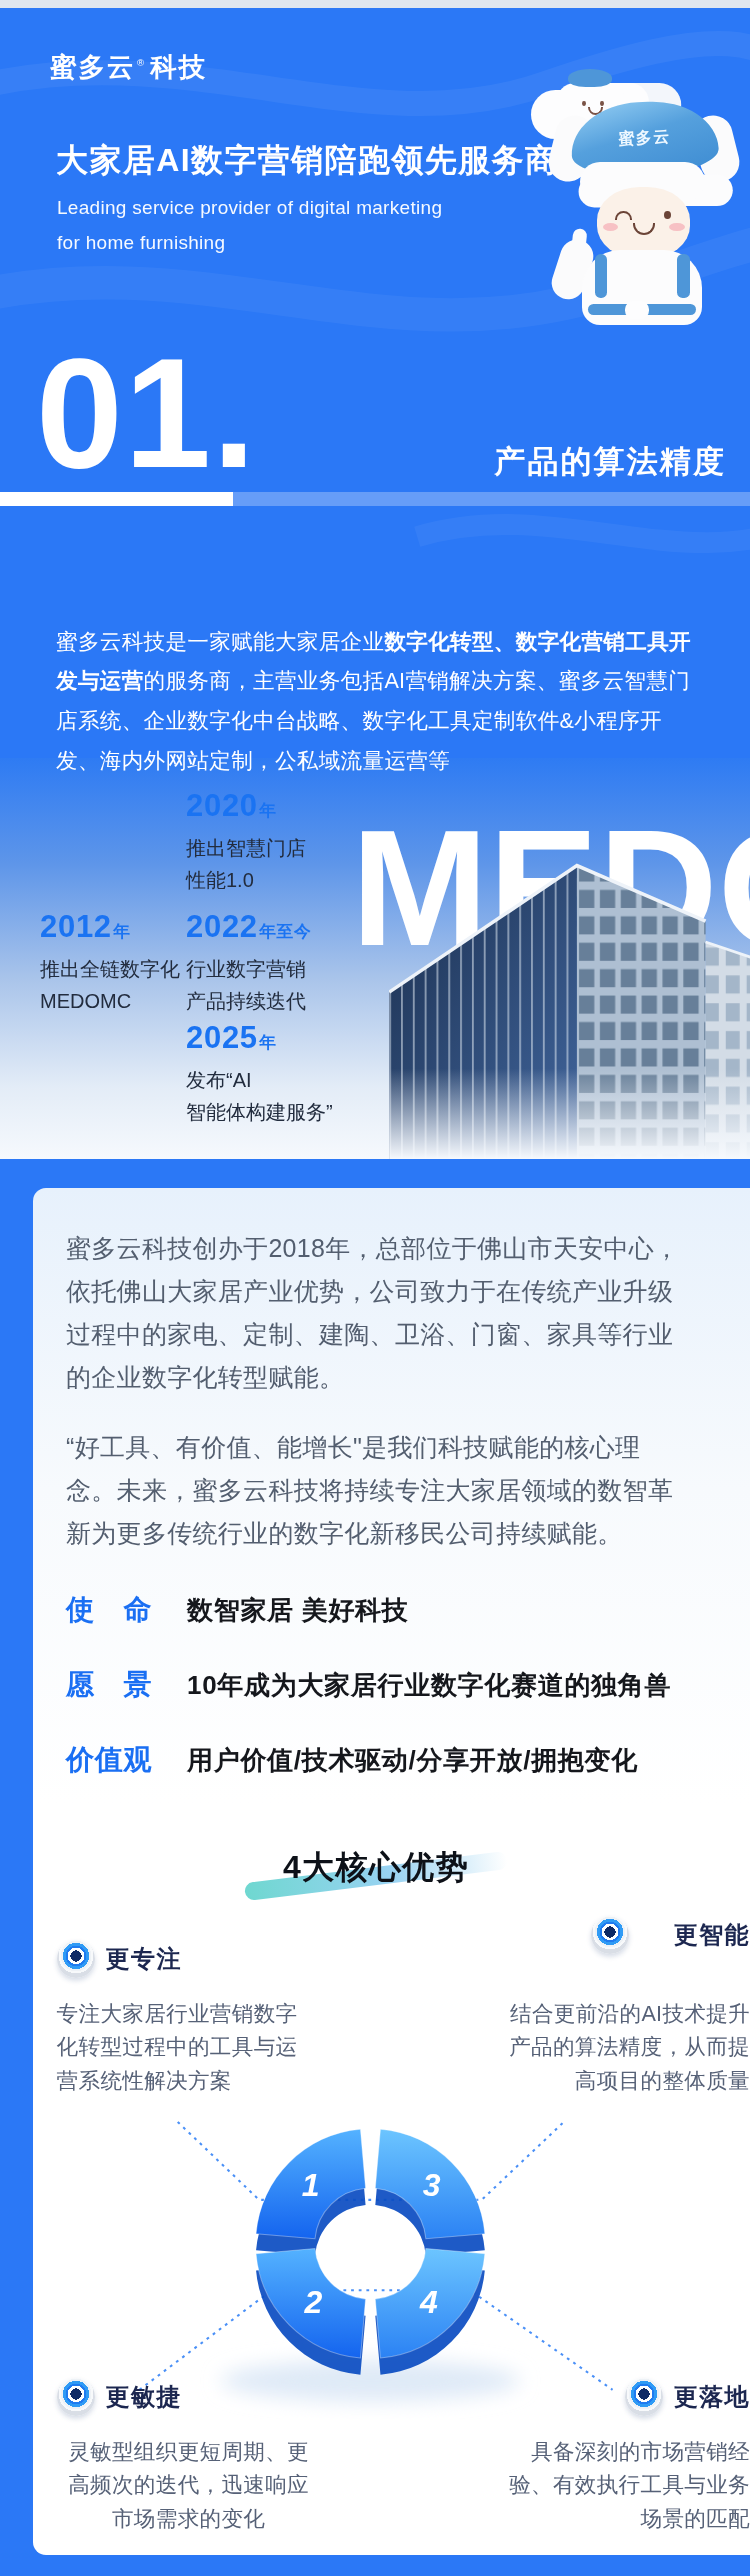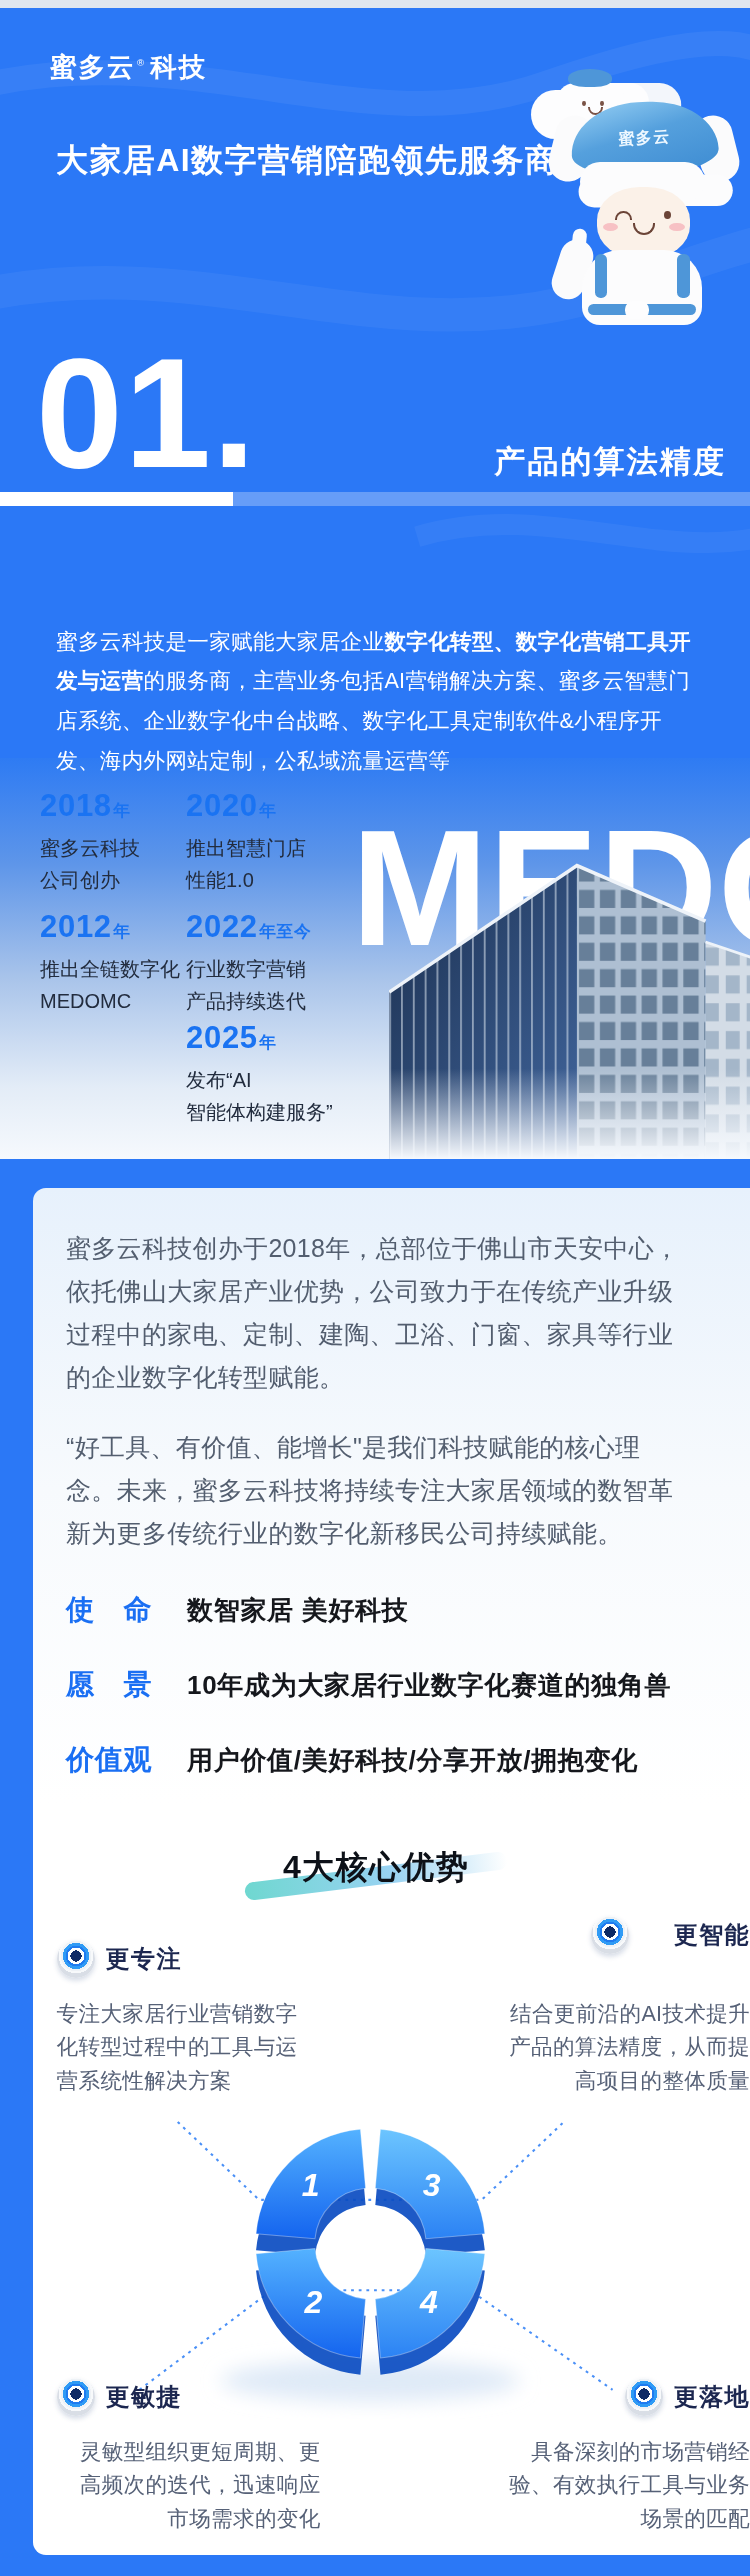--- a/index.html
+++ b/index.html
@@ -96,41 +96,45 @@
                      #2f9bf5 10.4px 13.2px,#eef2f6 13.2px 15.3px,#f7f9fb 15.3px 17.4px,#d9dee6 17.4px 19px);
           box-shadow:0 2.8px 5.6px rgba(30,60,120,.18);}
   .a-tl{left:23.6px;top:752px;}
   .a-tr{right:18px;top:728px;gap:45px;}
   .a-bl{left:23.6px;top:1190px;}
   .a-br{right:18px;top:1190px;}
   .adv-desc{position:absolute;width:264px;color:#566177;font-size:21.6px;line-height:1.55;letter-spacing:0.3px;
             white-space:pre-line;}
   .d-tl{left:23.6px;top:809px;text-align:left;}
   .d-tr{right:18px;top:809px;text-align:right;}
-  .d-bl{left:23.6px;top:1247px;text-align:right;}
+  .d-bl{left:23.6px;top:1247px;text-align:center;}
   .d-br{right:18px;top:1247px;text-align:right;}
   .chart-svg{position:absolute;left:0;top:904px;width:686px;height:327px;}
   .donut-num{font-size:46px;font-weight:800;font-style:italic;fill:#fff;}
 </style>
 </head>
 <body>
 
 <div id="page">
 
   <div class="bg-top"></div>
   <svg class="swirl" viewBox="0 0 1080 1078">
     <path d="M-60,120 C260,30 520,200 780,110 S1100,40 1180,120" fill="none" stroke="rgba(255,255,255,.06)" stroke-width="36"></path>
     <path d="M-60,420 C300,330 560,520 900,400 S1140,330 1180,420" fill="none" stroke="rgba(255,255,255,.05)" stroke-width="48"></path>
     <path d="M600,760 C800,700 980,820 1160,740" fill="none" stroke="rgba(255,255,255,.05)" stroke-width="30"></path>
   </svg>
   <div class="bg-grad"></div>
   <div class="bg-bottom"></div>
 
   <div class="logo"><span>蜜多云</span><sup>®</sup><span>科技</span></div>
   <div class="h-title">大家居AI数字营销陪跑领先服务商</div>
+  <div class="h-sub">
+    <div>Leading service provider of digital marketing</div>
+    <div>for home furnishing</div>
+  </div>
 
   <div class="mascot">
     <div class="m-cloud"></div>
     <div class="m-cloud-cap"></div>
     <div class="m-cloud-face">
       <div class="e e1"></div>
         <div class="e e2"></div>
         <div class="s"></div>
     </div>
     <div class="m-handL"></div>
@@ -192,25 +196,20 @@
     </defs>
     <polygon points="270,8 0,190 0,430 270,430" fill="url(#gL)"></polygon>
     <polygon points="270,8 0,190 0,430 270,430" fill="url(#vlines)" opacity=".8"></polygon>
     <polygon points="270,8 455,88 455,430 270,430" fill="url(#winR)"></polygon>
     <polygon points="455,118 520,140 520,430 455,430" fill="url(#winR2)"></polygon>
     <polyline points="0,190 270,8 455,88" fill="none" stroke="#eef3f9" stroke-width="5"></polyline>
     <line x1="455" y1="118" x2="520" y2="140" stroke="#eef3f9" stroke-width="4"></line>
     <rect x="0" y="300" width="520" height="130" fill="url(#fogG)"></rect>
   </svg>
 
-  <div class="tl-item tl-0">
-    <div class="tl-year"><span>2018</span><span class="sfx">年</span></div>
-    <div class="tl-desc">蜜多云科技
-公司创办</div>
-  </div>
   <div class="tl-item tl-1">
     <div class="tl-year"><span>2020</span><span class="sfx">年</span></div>
     <div class="tl-desc">推出智慧门店
 性能1.0</div>
   </div>
   <div class="tl-item tl-2">
     <div class="tl-year"><span>2012</span><span class="sfx">年</span></div>
     <div class="tl-desc">推出全链数字化
 MEDOMC</div>
   </div>
@@ -232,21 +231,21 @@
     <div class="mrow mr0">
       <span class="lab">使　命</span>
       <span class="val">数智家居 美好科技</span>
     </div>
     <div class="mrow mr1">
       <span class="lab">愿　景</span>
       <span class="val">10年成为大家居行业数字化赛道的独角兽</span>
     </div>
     <div class="mrow mr2">
       <span class="lab">价值观</span>
-      <span class="val">用户价值/美好科技/分享开放/拥抱变化</span>
+      <span class="val">用户价值/技术驱动/分享开放/拥抱变化</span>
     </div>
 
     <div class="adv-title-wrap">
       <div class="adv-swoosh"></div>
       <div class="adv-title">4大核心优势</div>
     </div>
 
     <div class="adv-head a-tl">
       <div class="target"></div>
       <div class="adv-name">更专注</div>

